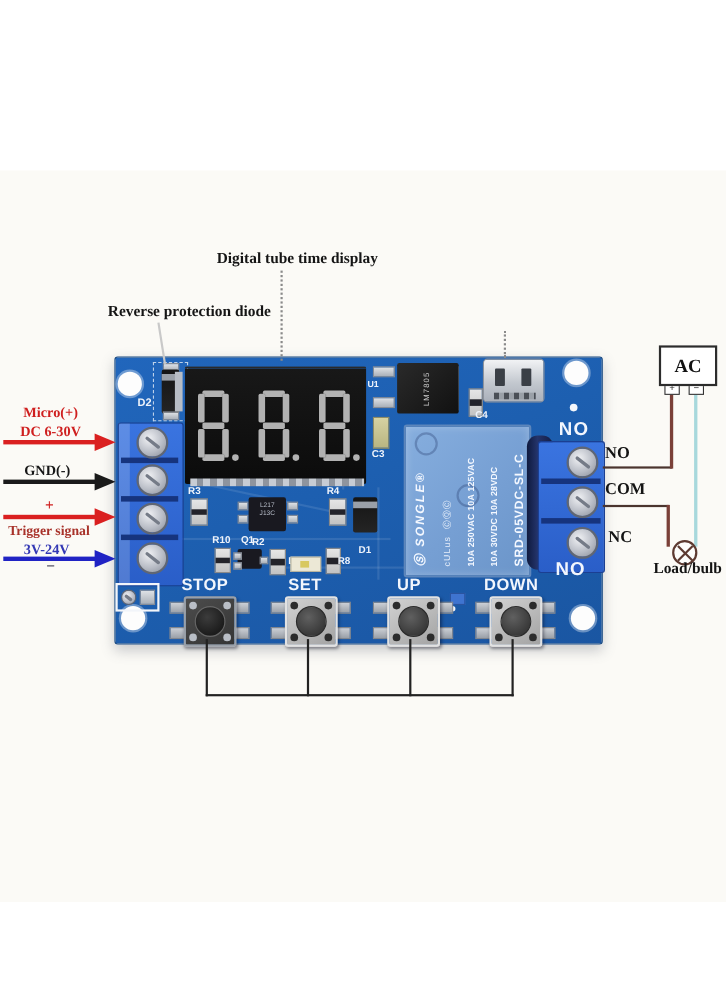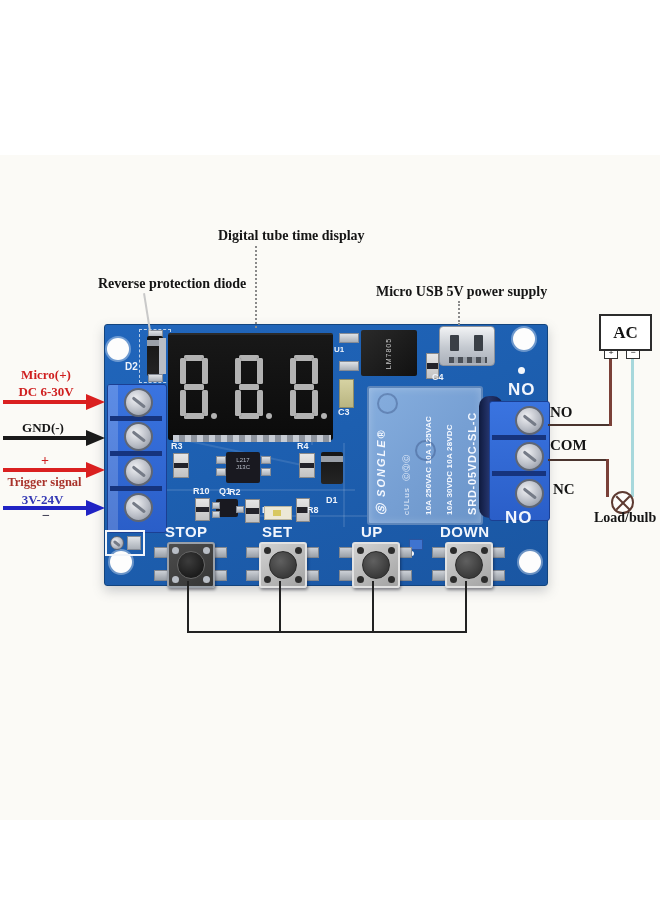--- a/index.html
+++ b/index.html
@@ -3,21 +3,21 @@
 <meta charset="utf-8">
 <style>
   html,body{margin:0;padding:0;background:#fff;}
   #canvas{position:relative;width:660px;height:900px;background:#ffffff;overflow:hidden;
           font-family:"Liberation Serif",serif;}
   .abs{position:absolute;}
   .photo-band{left:0;top:155px;width:660px;height:665px;background:#fbfaf6;}
 
   
   .ann{color:#151515;font-weight:bold;font-size:14px;white-space:nowrap;}
-  .lbl-display{left:197px;top:228px;margin-left:21px;}
+  .lbl-display{left:197px;top:228px;}
   .lbl-diode{left:86px;top:276px;margin-left:12px;}
   .lbl-usb{left:376px;top:284px;}
   .lbl-4btn{left:221px;top:637px;}
   .dotline{border-left:2px dotted #8a8a8a;width:0;}
   .dot-display{left:255px;top:246px;height:82px;}
   .dot-usb{left:458px;top:301px;height:24px;}
   .line-diode{left:146px;top:293px;height:38px;border-left:2px solid #c9c9c9;transform:rotate(-9deg);}
 
   
   .lgroup{font-weight:bold;font-size:13px;text-align:center;white-space:nowrap;}
@@ -359,21 +359,20 @@
         <span class="dot d3"></span>
         <span class="dot d4"></span>
       <span class="cap-circle"></span>
     </div>
   </div>
 
   <div class="abs ann lbl-display">Digital tube time display</div>
   <div class="abs dotline dot-display"></div>
   <div class="abs ann lbl-diode">Reverse protection diode</div>
   <div class="abs line-diode"></div>
-  <div class="abs ann lbl-usb">Micro USB 5V power supply</div>
   <div class="abs dotline dot-usb"></div>
 
   <div class="abs lgroup red l-input1">Micro(+)</div>
   <div class="abs lgroup red l-input2">DC 6-30V</div>
   <div class="abs arrow-line a-red" style="top:400px;"></div>
   <div class="abs arrow-head h-red" style="top:394px;"></div>
   <div class="abs lgroup blk l-gnd">GND(-)</div>
   <div class="abs arrow-line a-blk" style="top:436px;"></div>
   <div class="abs arrow-head h-blk" style="top:430px;"></div>
   <div class="abs lgroup red l-plus">+</div>

